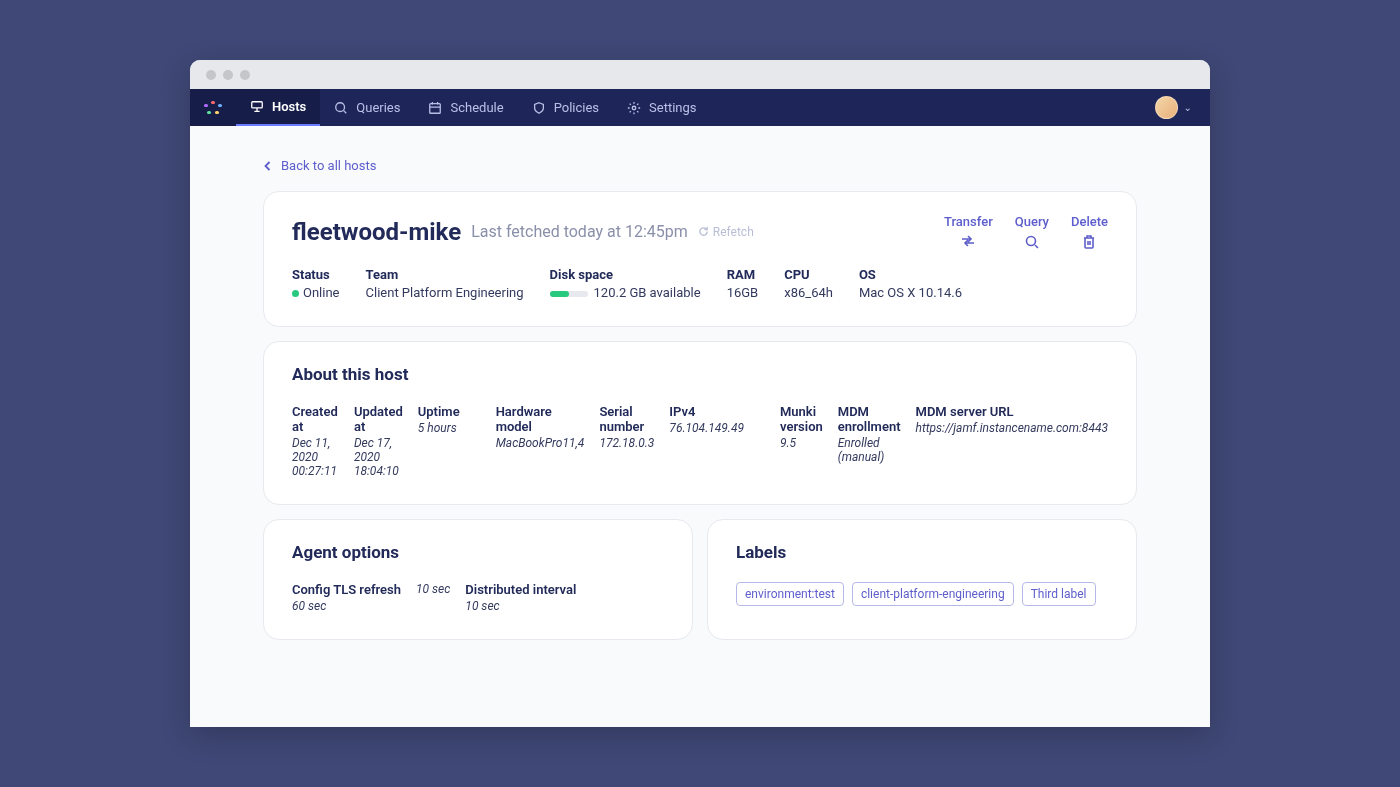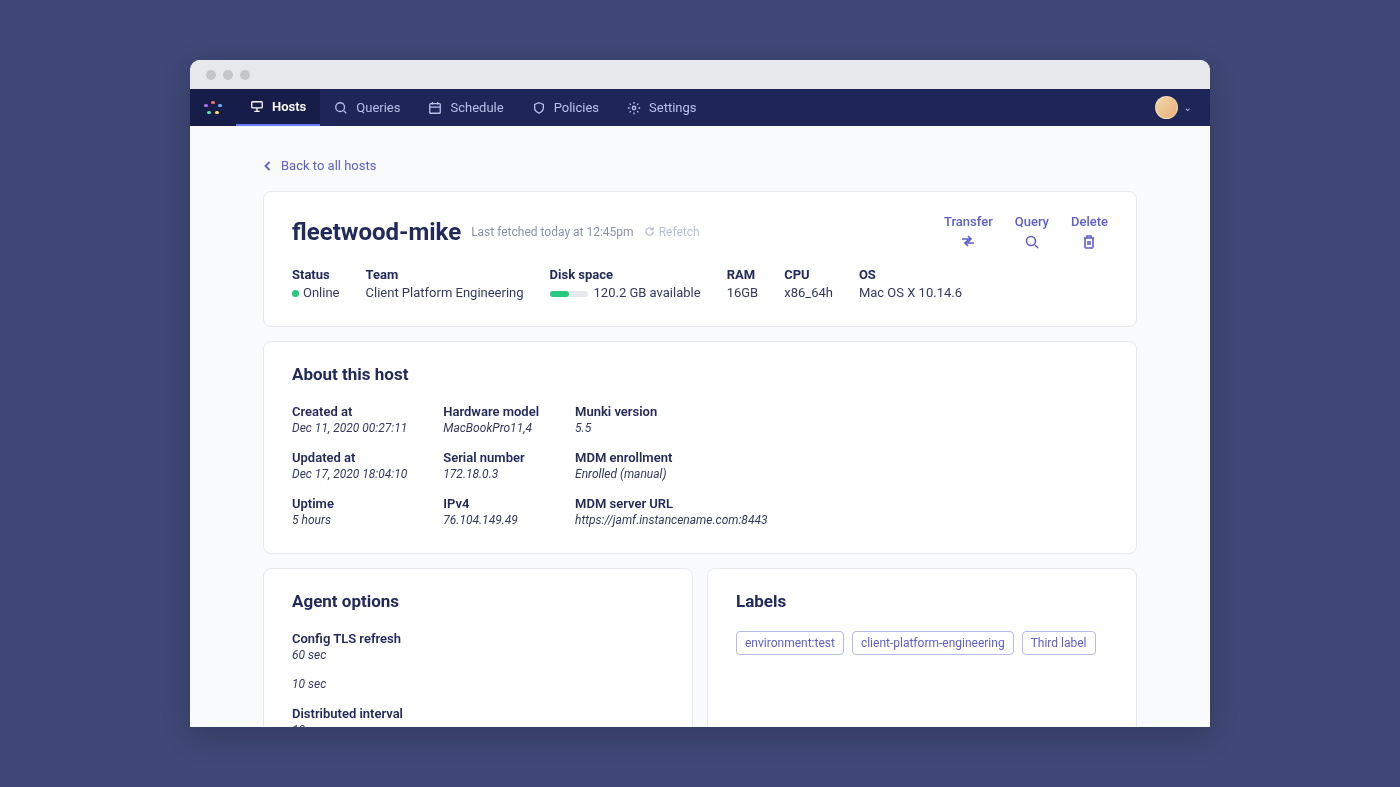--- a/index.html
+++ b/index.html
@@ -70,39 +70,39 @@
 .content { padding: 12px 73px; }
 .backlink {
   display:flex; align-items:center; gap:8px;
   color:#5e5ecc; font-size:13px;
   padding: 20px 0 18px 0;
   cursor:pointer;
 }
 .card {
   background:#fff;
   border:1px solid #e7e9ef;
-  border-radius:8px;
+  border-radius:16px;
   padding: 22px 28px 26px 28px;
   margin-bottom: 14px;
 }
 .host-header { display:flex; align-items:center; gap:10px; margin-bottom: 18px; }
 .host-title { font-size:24px; font-weight:700; color:#212a59; }
-.fetched { font-size:12px; color:#8a90a9; }
+.fetched { font-size:16px; color:#8a90a9; }
 .refetch { font-size:12px; color:#b9bed6; display:flex; align-items:center; gap:4px; }
 .host-actions { margin-left:auto; display:flex; gap:22px; }
 .action-btn { display:flex; align-items:center; gap:6px; color:#5e5ecc; font-size:13px; font-weight:500; cursor:pointer;flex-direction:column; }
 .stats-row { display:flex; gap:26px; }
 .stat .label { font-size:13px; font-weight:700; color:#212a59; margin-bottom:3px; }
 .stat .value { font-size:13px; color:#333a5e; }
 .status-dot { display:inline-block; width:7px; height:7px; border-radius:50%; background:#26c97d; margin-right:4px; }
 .disk-bar { width:38px; height:6px; background:#e7e9ef; border-radius:3px; display:inline-block; vertical-align:middle; margin-right:6px; position:relative; }
 .disk-fill { position:absolute; left:0; top:0; height:100%; width:50%; background:#26c97d; border-radius:3px; }
 .section-title { font-size:17px; font-weight:700; color:#212a59; margin-bottom:20px; }
 .about-grid { display:flex; gap:36px; }
-.about-col { display:flex; flex-direction:column; gap:15px; }
+.about-col { display:flex; gap:15px; }
 .about-item .k { font-size:13px; font-weight:600; color:#212a59; margin-bottom:2px; }
 .about-item .v { font-size:12px; color:#333a5e;font-style:italic; }
 .bottom-row { display:flex; gap:14px; }
 .bottom-row .card { flex:1 1 0; }
 .labels-wrap { display:flex; flex-wrap:wrap; gap:8px;margin-top:20px; }
 .label-badge {
   font-size:12px; color:#5e5ecc;
   border:1px solid #b6b9e8;
   border-radius:4px;
   padding:4px 8px;
@@ -267,21 +267,21 @@
               <div class="v">172.18.0.3</div>
             </div>
           <div class="about-item">
               <div class="k">IPv4</div>
               <div class="v">76.104.149.49</div>
             </div>
         </div>
         <div class="about-col">
           <div class="about-item">
               <div class="k">Munki version</div>
-              <div class="v">5.5</div>
+              <div class="v">9.5</div>
             </div>
           <div class="about-item">
               <div class="k">MDM enrollment</div>
               <div class="v">Enrolled (manual)</div>
             </div>
           <div class="about-item">
               <div class="k">MDM server URL</div>
               <div class="v">https://jamf.instancename.com:8443</div>
             </div>
         </div>

